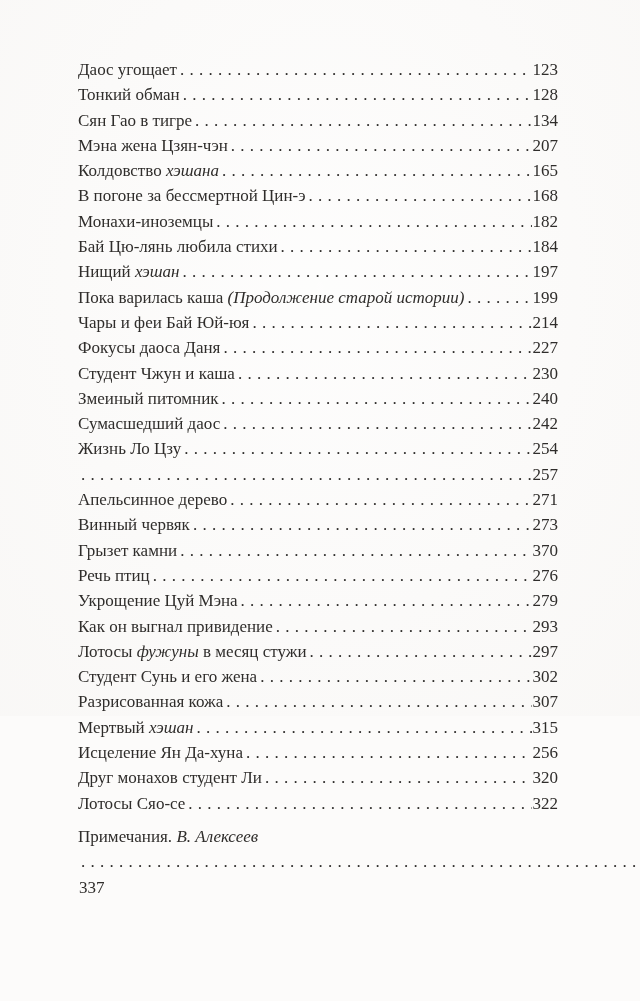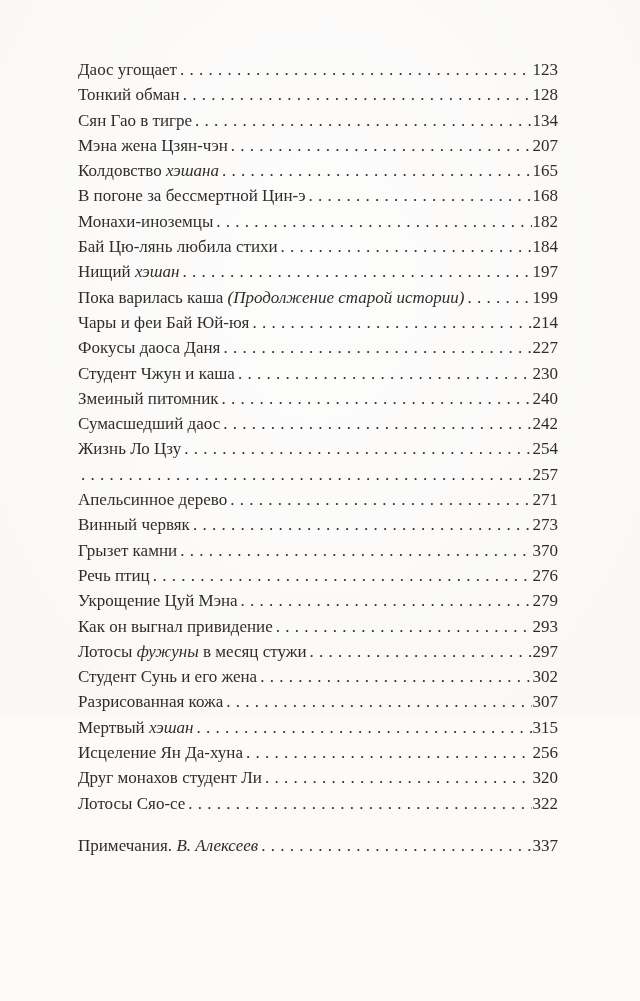--- a/index.html
+++ b/index.html
@@ -24,21 +24,22 @@
       var(--page-bg, #fcfbfa);
   }
   .toc-row {
     display: flex;
     align-items: baseline;
     font-size: 17px;
     line-height: 25.3px;
     white-space: nowrap;
   }
   .toc-row.gap-before {
-    margin-top: 17px;
+    margin-top: 8px;
+    flex-direction: column;
   }
   .toc-title {
     flex: 0 0 auto;
   }
   .toc-title .it {
     font-style: italic;
   }
   .dot-leader {
     flex: 1 1 auto;
     overflow: hidden;

